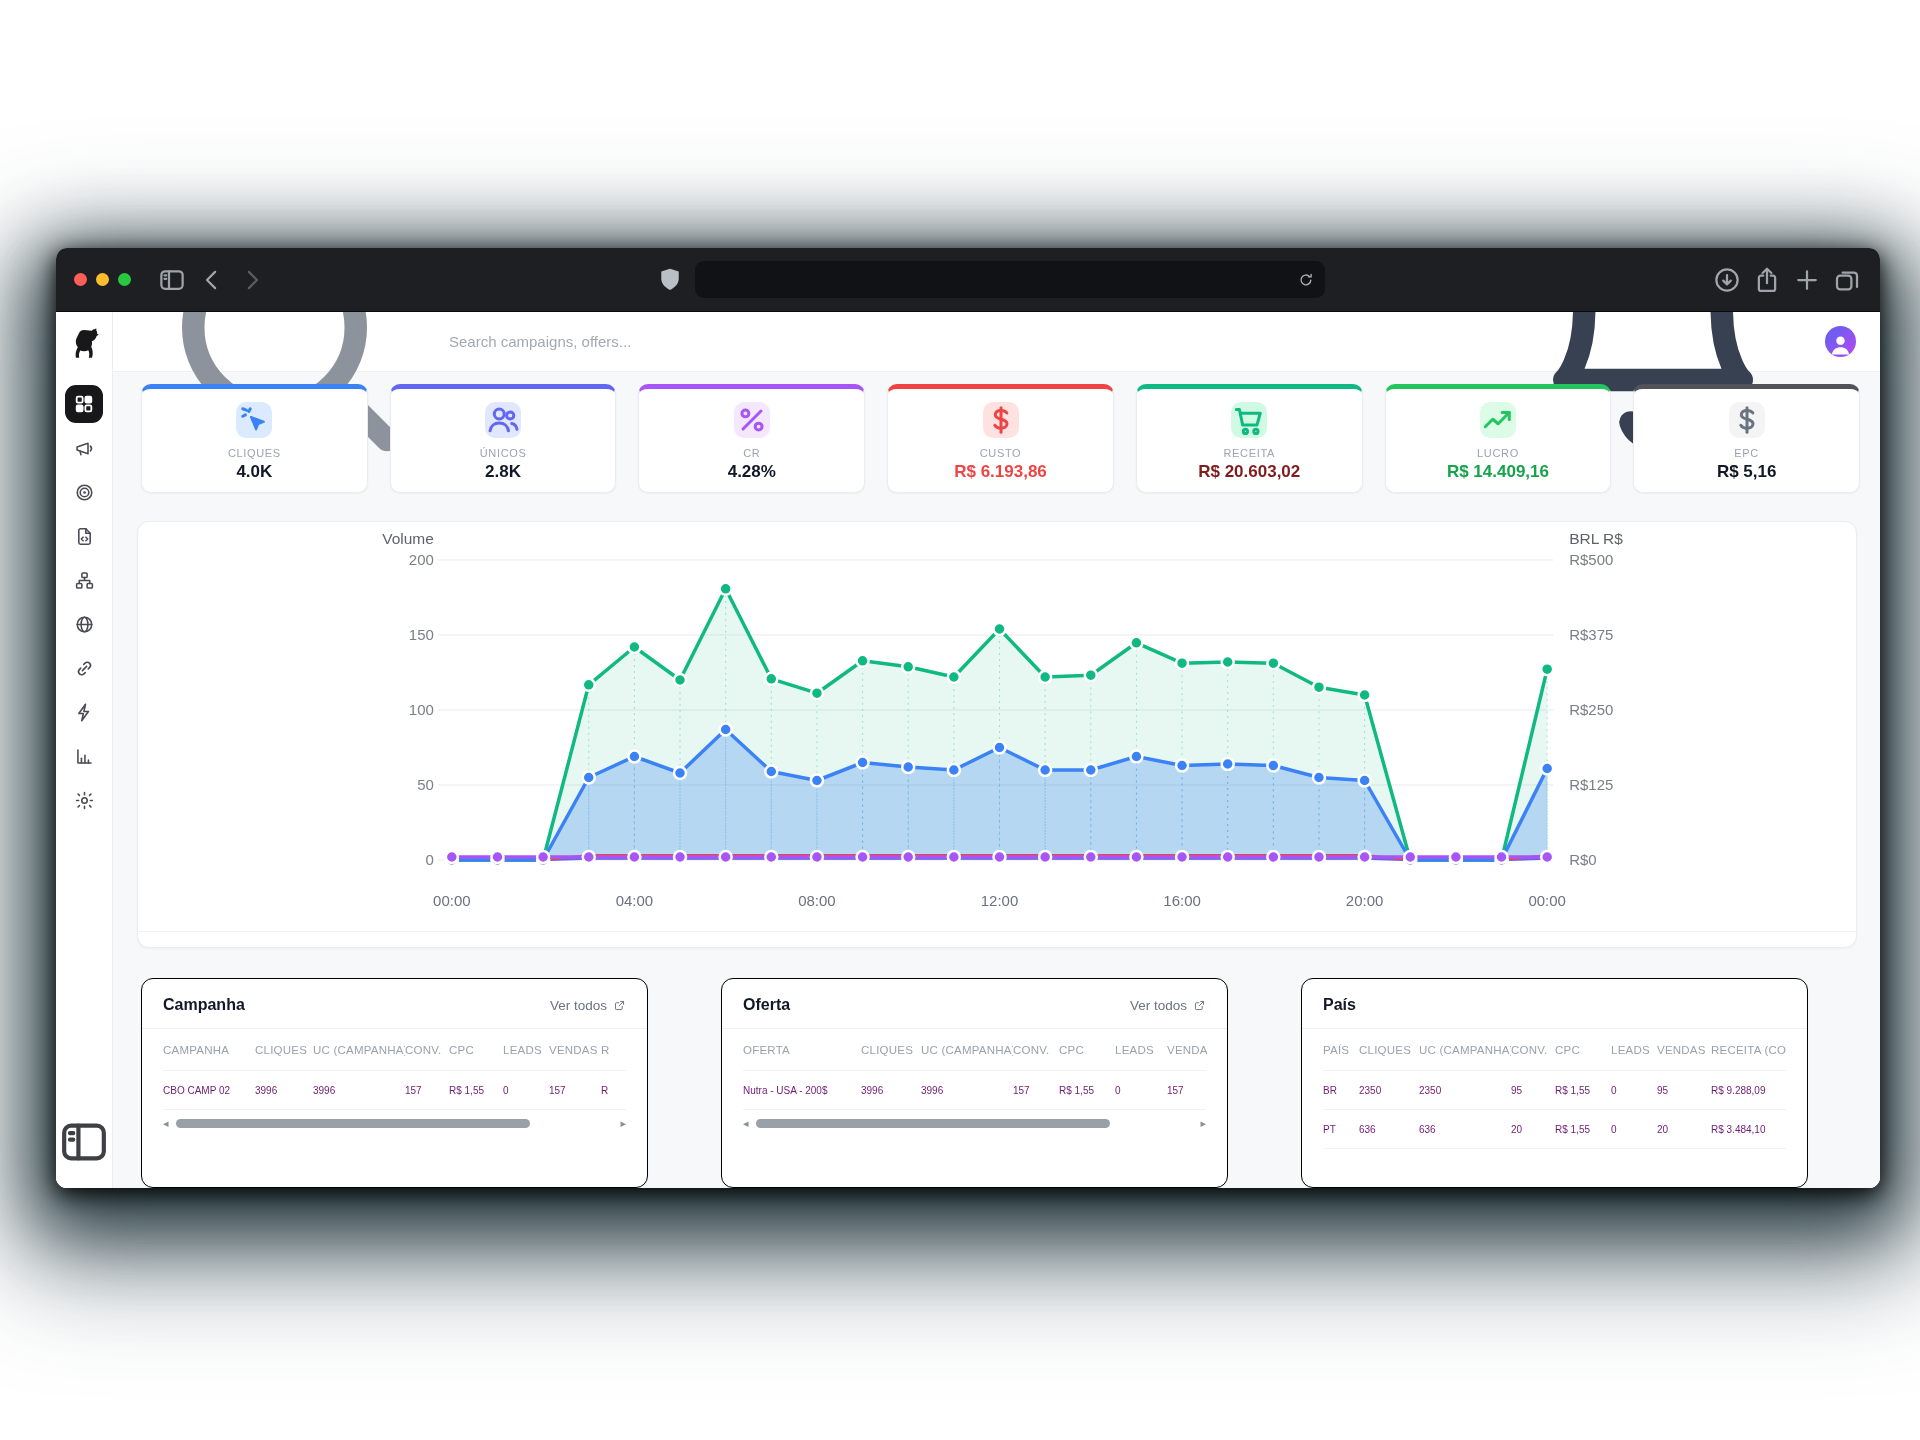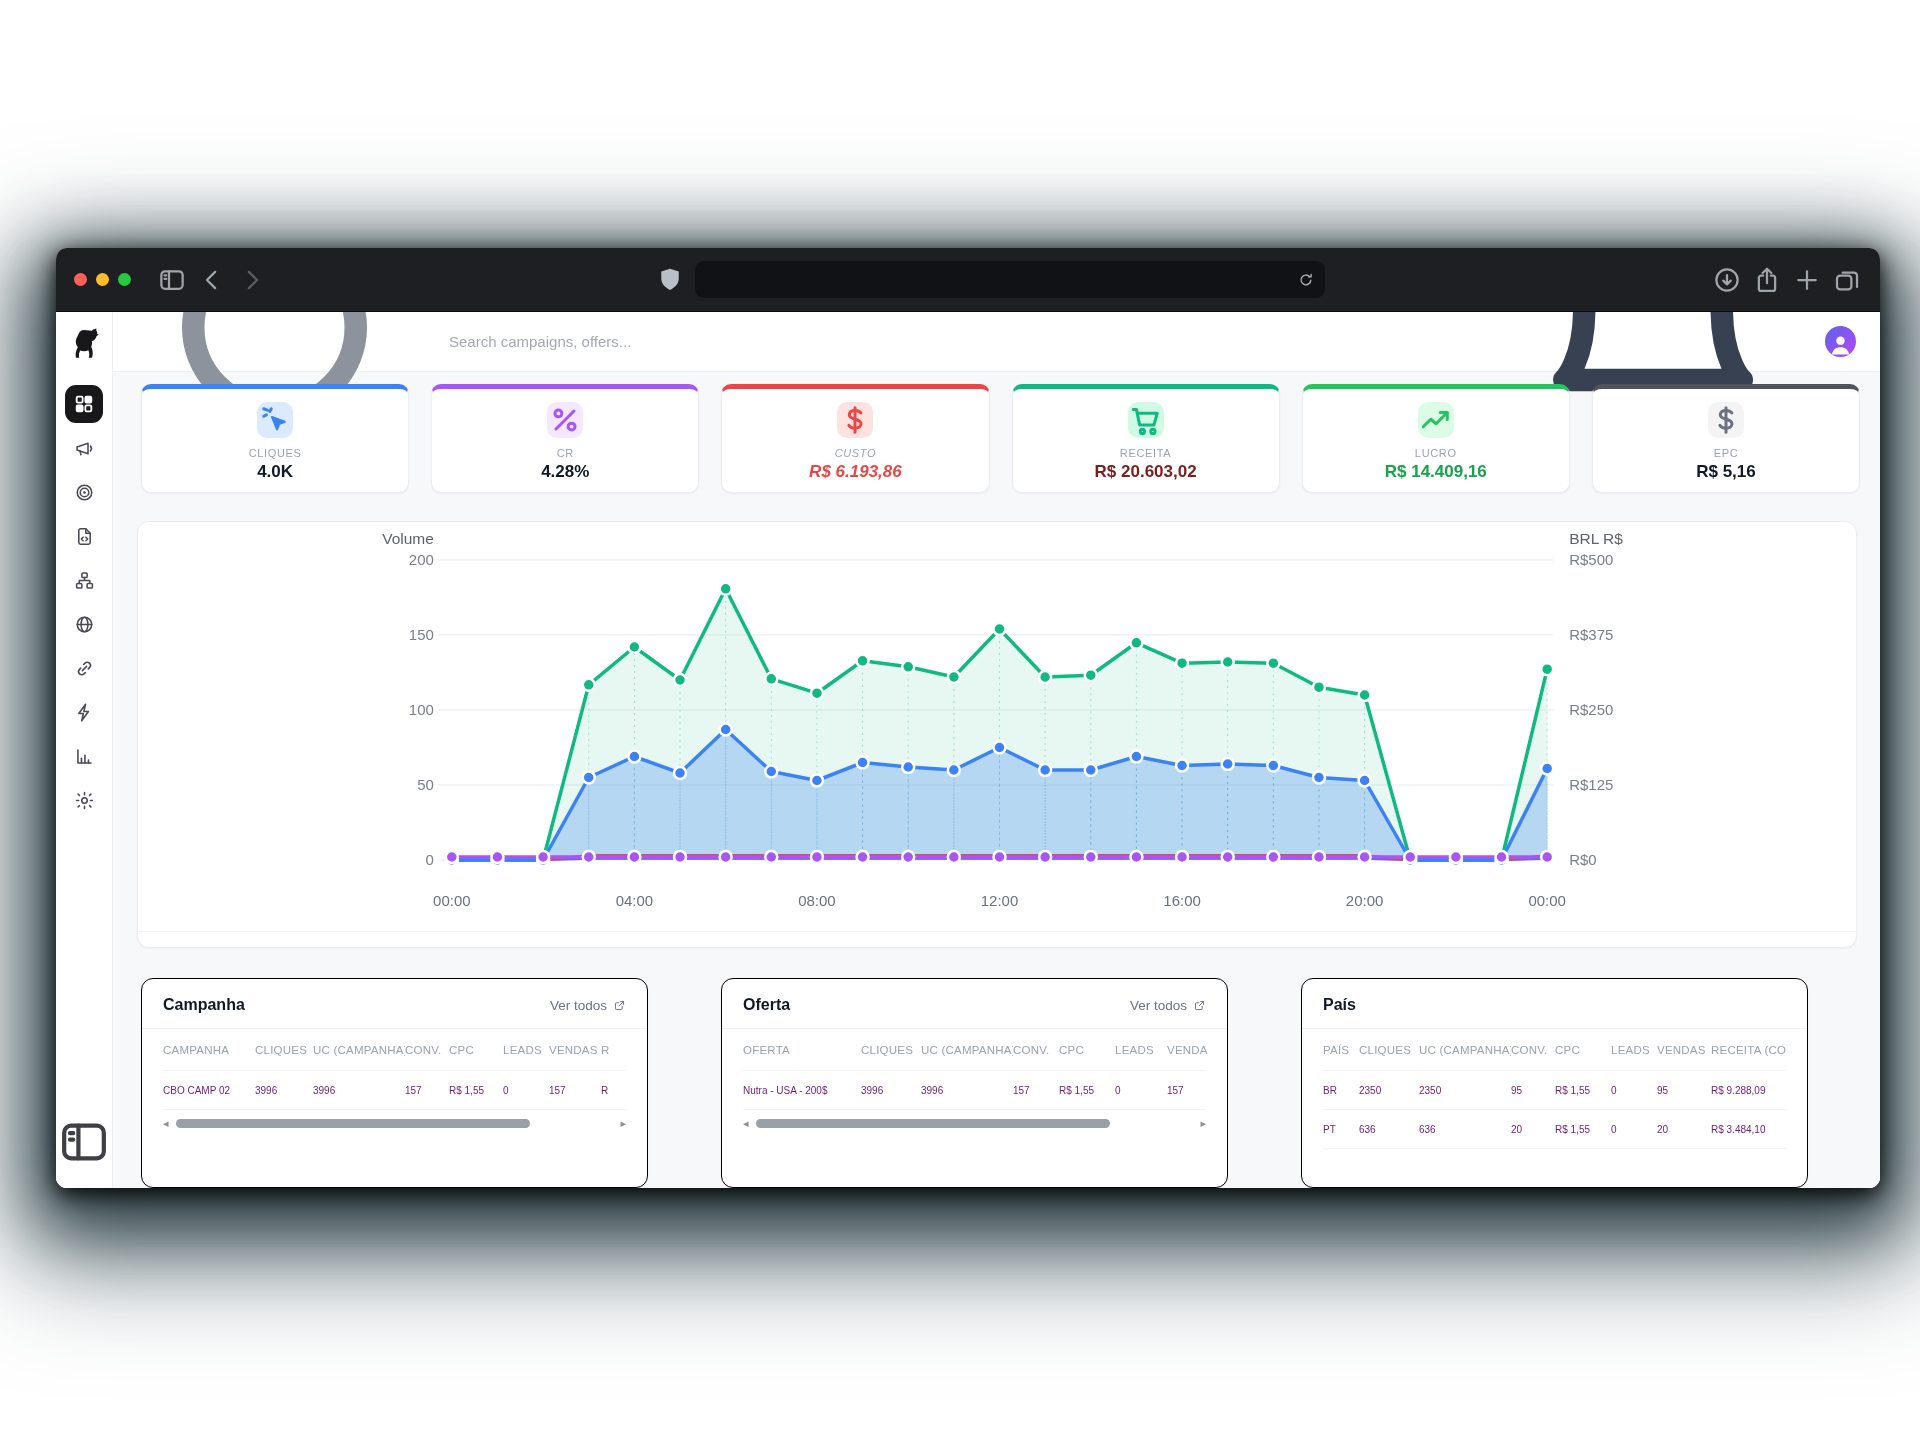--- a/index.html
+++ b/index.html
@@ -264,32 +264,44 @@
           <div class="kpi" style="border-top-color: rgb(59, 130, 246);">
             <div class="ibox" style="background:#dbeafe;color:#3b82f6">
               <svg viewBox="0 0 24 24" fill="none" stroke="currentColor" stroke-width="2" stroke-linecap="round" stroke-linejoin="round" style="width:100%;height:100%">
                 <path d="M4.5 4.5l2.4.9M4.5 9.5l1.8-.9M9.5 4.5l-.9 1.8"></path>
                 <path d="M10 10l8.5 3.2-3.7 1.4-1.4 3.7L10 10z" fill="currentColor" stroke-width="1.4"></path>
               </svg>
             </div>
             <div class="lbl">CLIQUES</div>
             <div class="val" style="color:#111827">4.0K</div>
           </div>
+          <div class="kpi" style="border-top-color: rgb(99, 102, 241);">
+            <div class="ibox" style="background:#e0e7ff;color:#6366f1">
+              <svg viewBox="0 0 24 24" fill="none" stroke="currentColor" stroke-width="2" stroke-linecap="round" stroke-linejoin="round" style="width:100%;height:100%">
+                <circle cx="9.5" cy="8" r="3.3"></circle>
+                <path d="M3.4 19.2c.4-3.3 2.9-5.2 6.1-5.2s5.7 1.9 6.1 5.2"></path>
+                <circle cx="16.8" cy="9" r="2.4"></circle>
+                <path d="M17.8 14.3c2 .4 3.2 1.9 3.5 3.9"></path>
+              </svg>
+            </div>
+            <div class="lbl">ÚNICOS</div>
+            <div class="val" style="color:#111827">2.8K</div>
+          </div>
           <div class="kpi" style="border-top-color: rgb(168, 85, 247);">
             <div class="ibox" style="background:#f3e8ff;color:#a855f7">
               <svg viewBox="0 0 24 24" fill="none" stroke="currentColor" stroke-width="2" stroke-linecap="round" stroke-linejoin="round" style="width:100%;height:100%">
                 <path d="M6 18L18 6"></path>
                 <circle cx="7.6" cy="7.6" r="2.3"></circle>
                 <circle cx="16.4" cy="16.4" r="2.3"></circle>
               </svg>
             </div>
             <div class="lbl">CR</div>
             <div class="val" style="color:#111827">4.28%</div>
           </div>
-          <div class="kpi" style="border-top-color: rgb(239, 68, 68); font-style: italic;">
+          <div class="kpi" style="border-top-color: rgb(239, 68, 68);">
             <div class="ibox" style="background:#fee2e2;color:#ef4444">
               <svg viewBox="0 0 24 24" fill="none" stroke="currentColor" stroke-width="2" stroke-linecap="round" stroke-linejoin="round" style="width:100%;height:100%">
                 <path d="M12 3.8v16.4"></path>
                 <path d="M15.9 7.3c-.8-1.1-2.1-1.7-3.9-1.7-2.2 0-3.8 1.1-3.8 2.9 0 3.9 7.8 2.1 7.8 6 0 1.9-1.7 3-4 3-2 0-3.4-.8-4.1-2"></path>
               </svg>
             </div>
             <div class="lbl">CUSTO</div>
             <div class="val" style="color:#ef4444">R$ 6.193,86</div>
           </div>
           <div class="kpi" style="border-top-color: rgb(16, 185, 129);">

